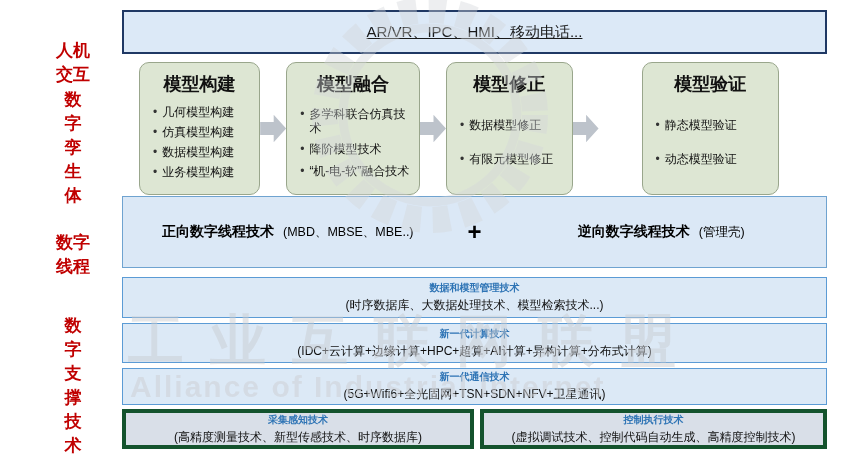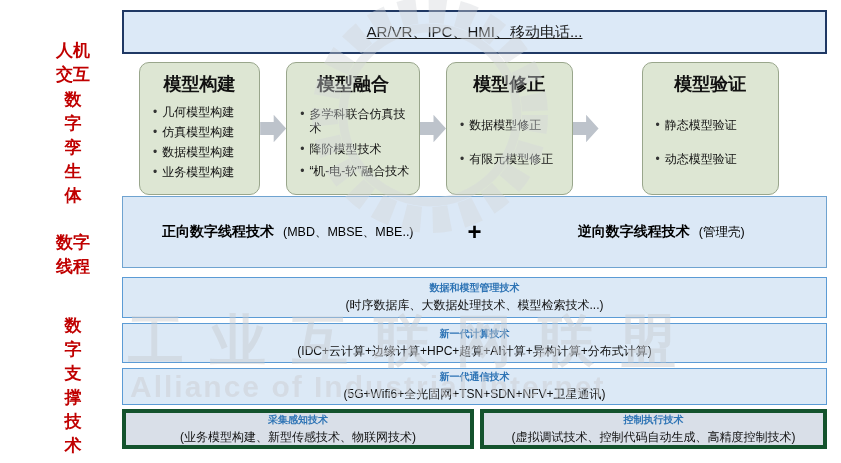--- a/index.html
+++ b/index.html
@@ -205,21 +205,21 @@
     <div class="row-title">新一代计算技术</div>
     <div class="row-sub">(IDC+云计算+边缘计算+HPC+超算+AI计算+异构计算+分布式计算)</div>
   </div>
   <div class="row-box row3">
     <div class="row-title">新一代通信技术</div>
     <div class="row-sub">(5G+Wifi6+全光固网+TSN+SDN+NFV+卫星通讯)</div>
   </div>
 
   <div class="bottom-box bb-left">
     <div class="row-title">采集感知技术</div>
-    <div class="row-sub">(业务模型构建、新型传感技术、物联网技术)</div>
+    <div class="row-sub">(高精度测量技术、新型传感技术、时序数据库)</div>
   </div>
   <div class="bottom-box bb-right">
     <div class="row-title">控制执行技术</div>
     <div class="row-sub">(虚拟调试技术、控制代码自动生成、高精度控制技术)</div>
   </div>
 
   <svg class="wm wm-gear" viewBox="0 0 300 300">
     <circle cx="150" cy="150" r="105" fill="none" stroke="#d4d7da" stroke-width="26" stroke-dasharray="17 12"></circle>
     <circle cx="150" cy="150" r="87" fill="none" stroke="#d4d7da" stroke-width="9"></circle>
   </svg>

